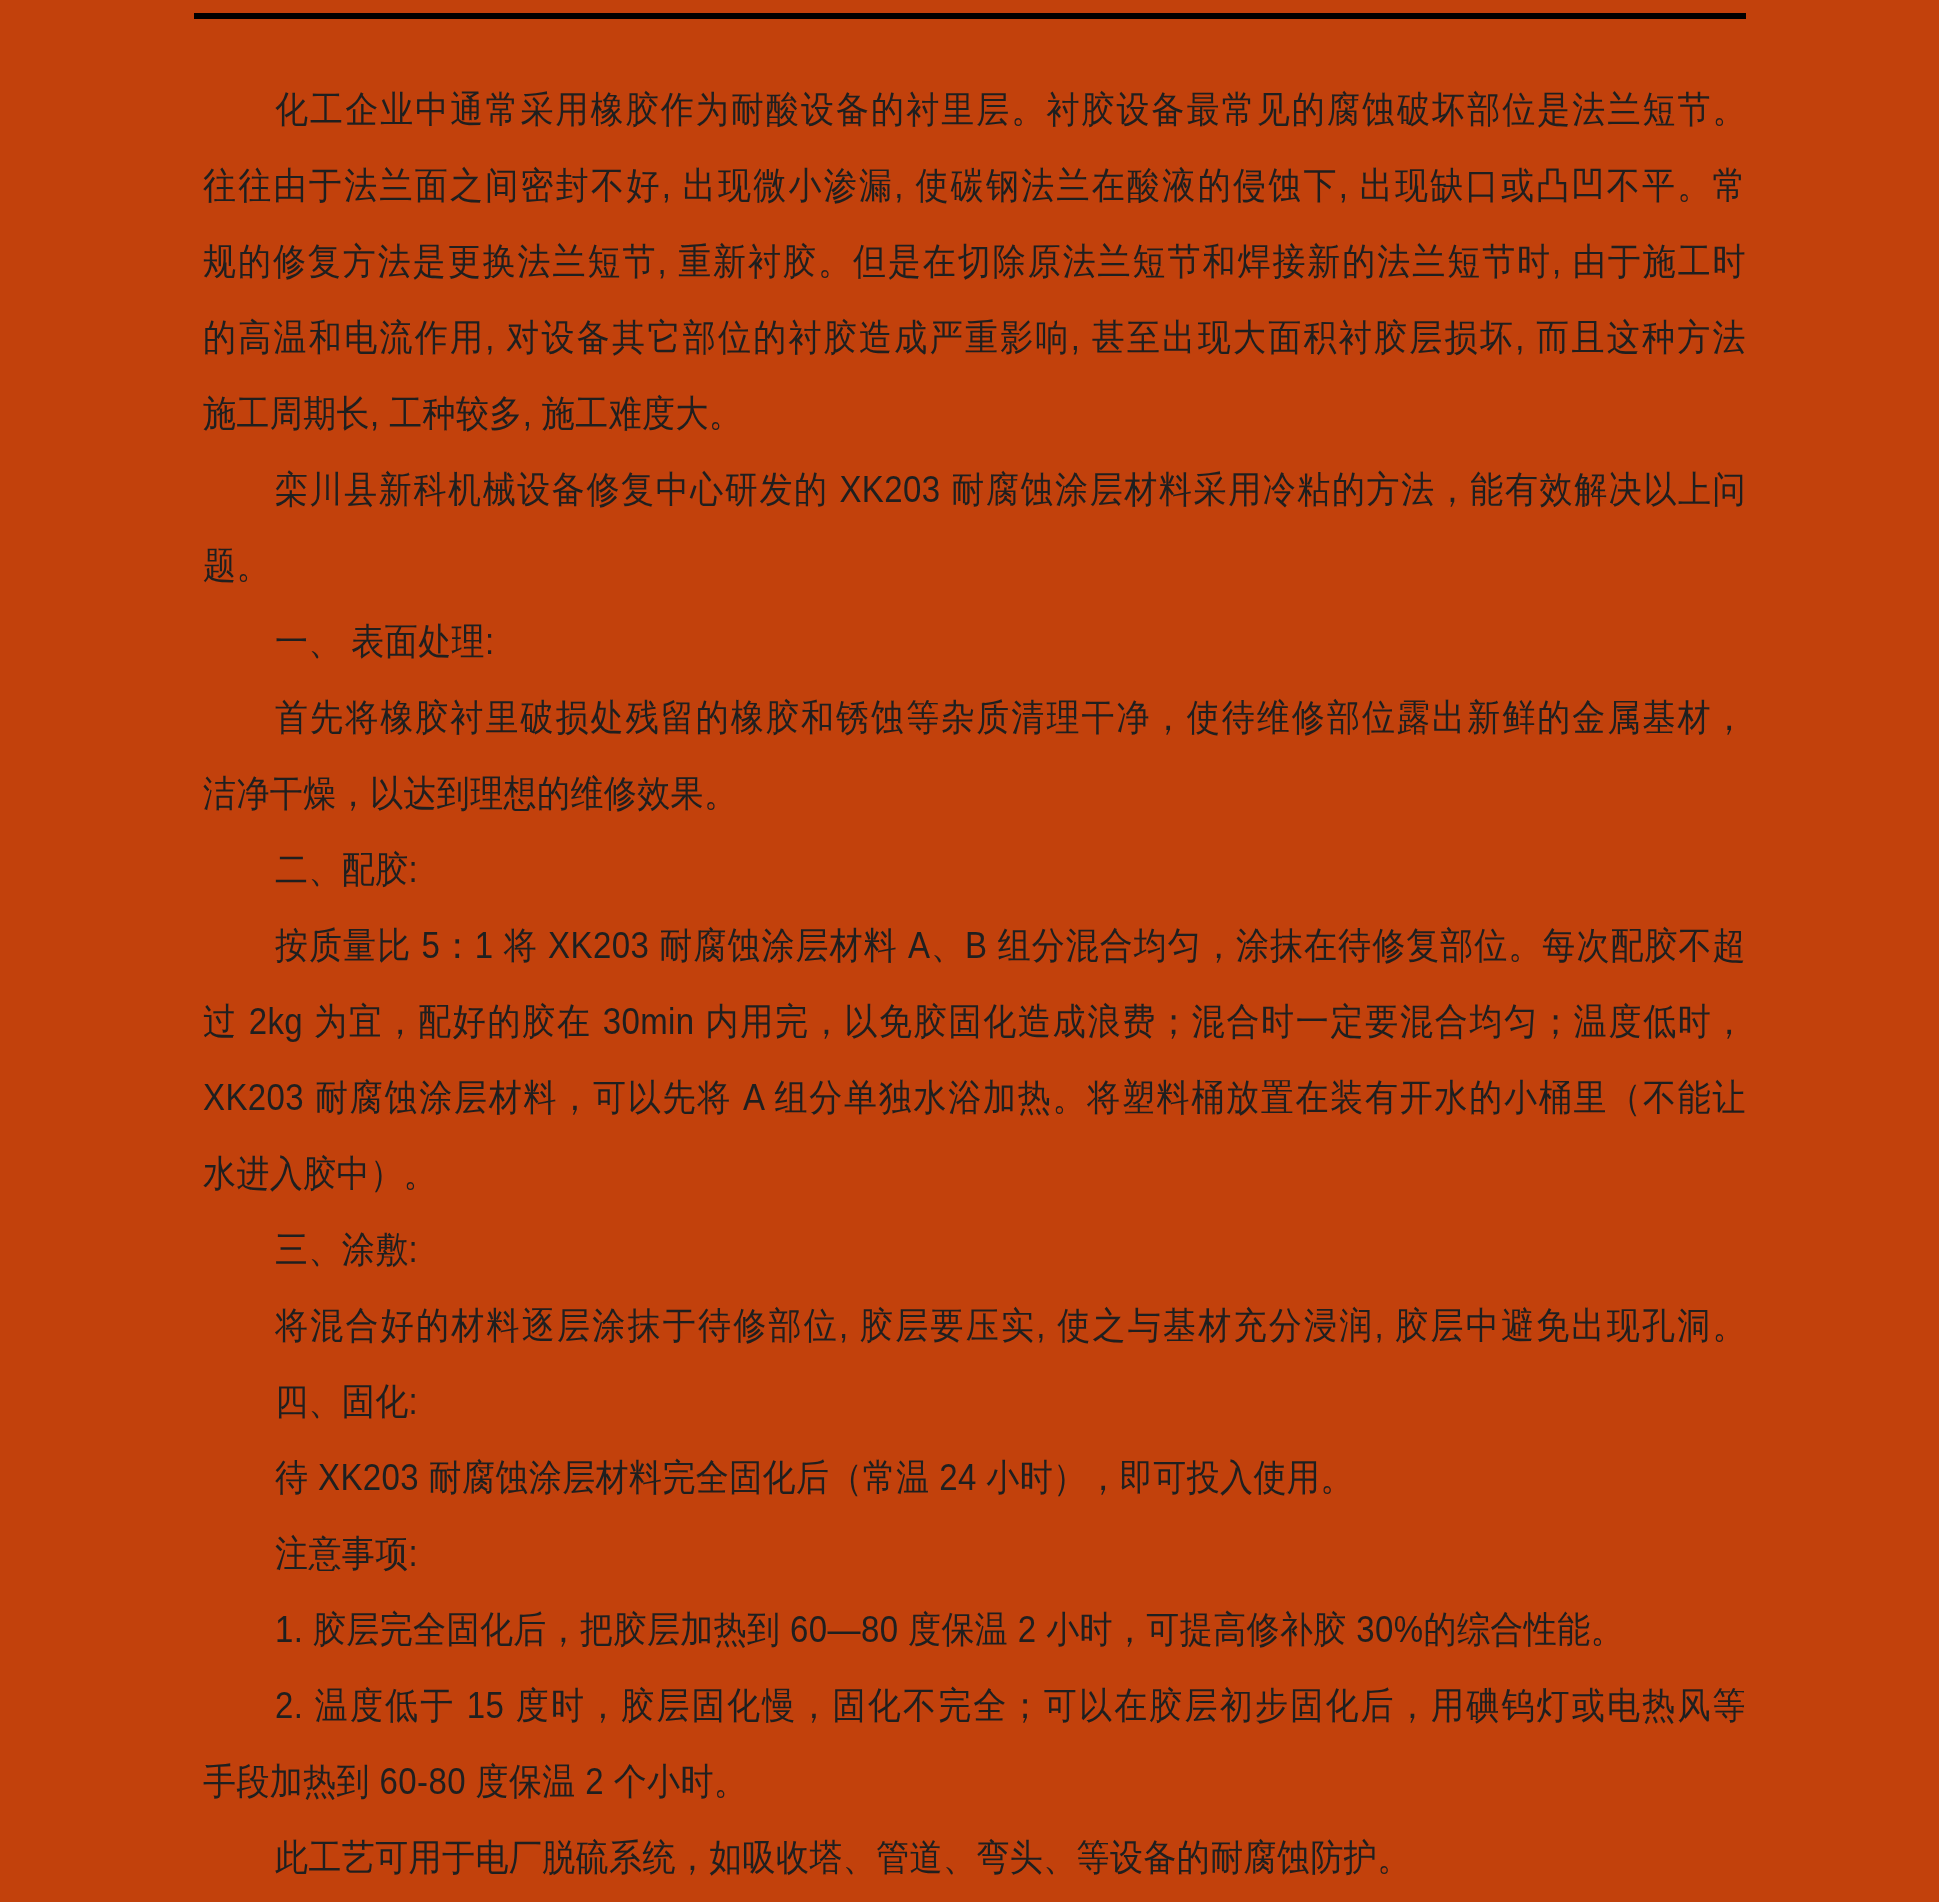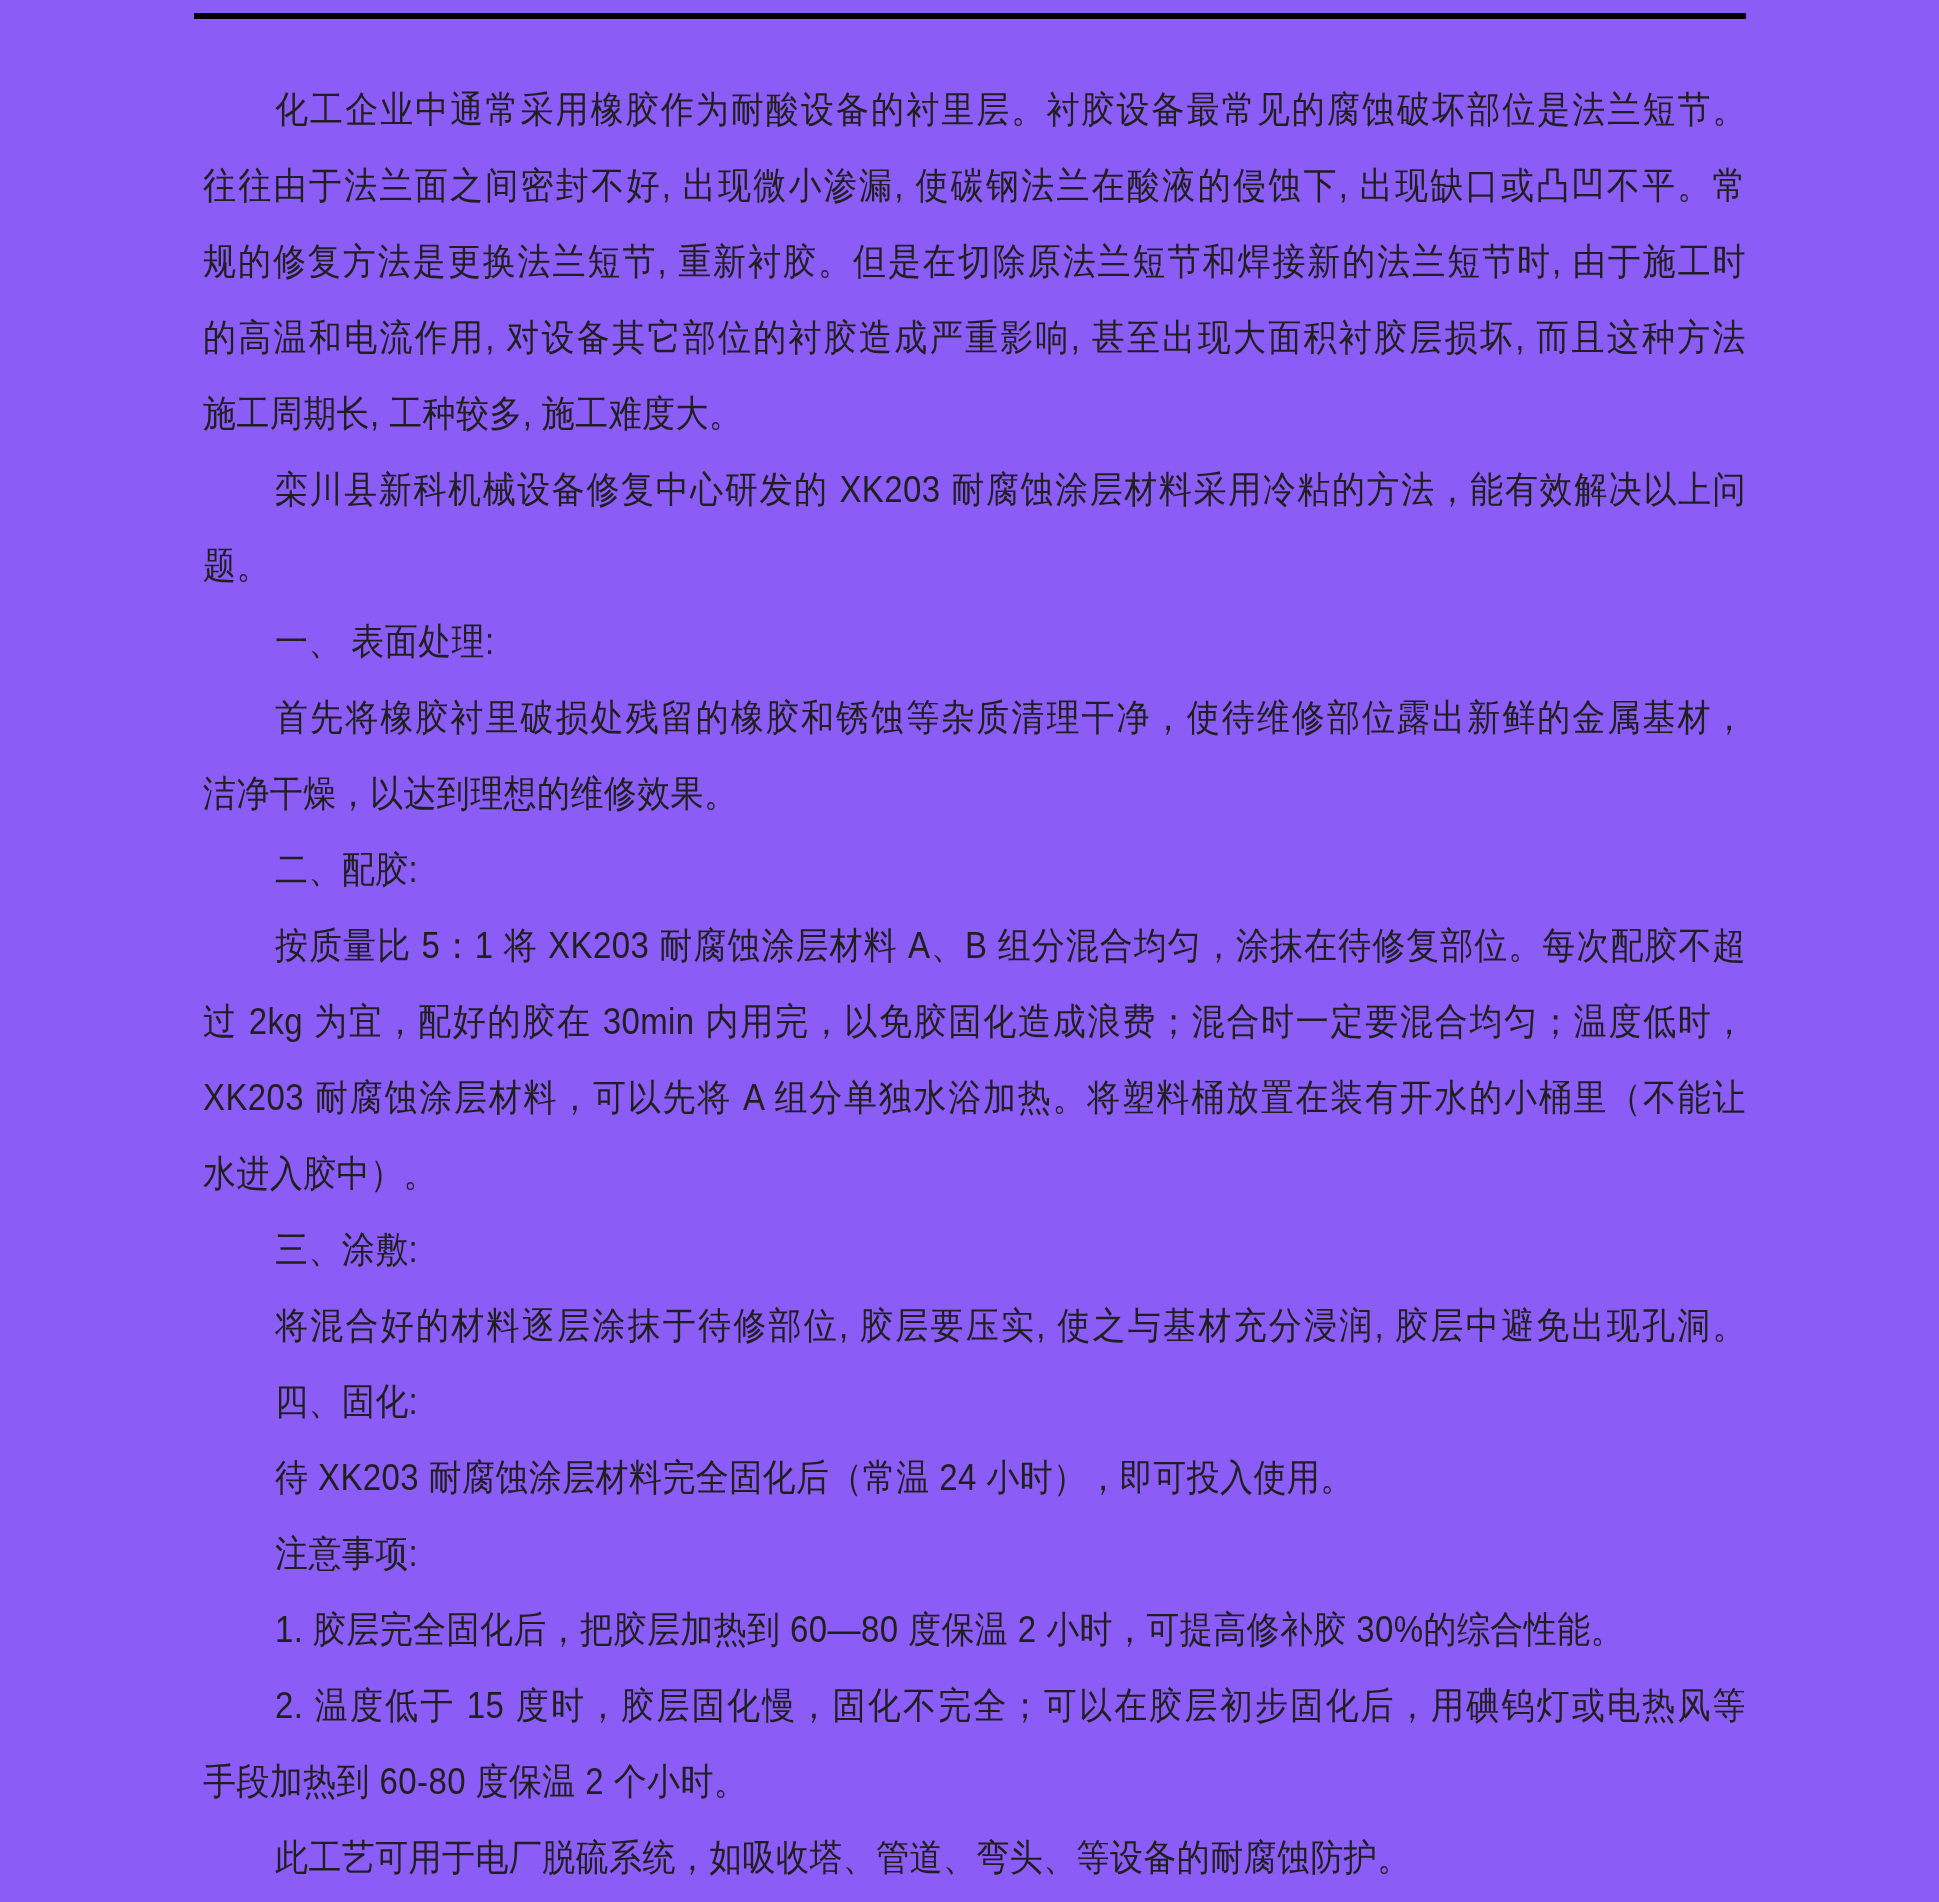--- a/index.html
+++ b/index.html
@@ -4,21 +4,21 @@
 <style>
   html, body { margin: 0; padding: 0; }
   body {
     width: 1939px;
     height: 1902px;
     background: #ffffff;
     position: relative;
     font-family: "Liberation Sans", "DejaVu Sans", sans-serif;
     overflow: hidden;
   }
-  .page { position: absolute; inset: 0; background: #8b5cf6; padding-left: 16px; }
+  .page { position: absolute; inset: 0; background: #c2410c; padding-left: 16px; }
   .top-rule {
     position: absolute;
     left: 194px;
     top: 13.3px;
     width: 1552px;
     height: 5.5px;
     background: #000000;
   }
   .doc {
     position: absolute;

